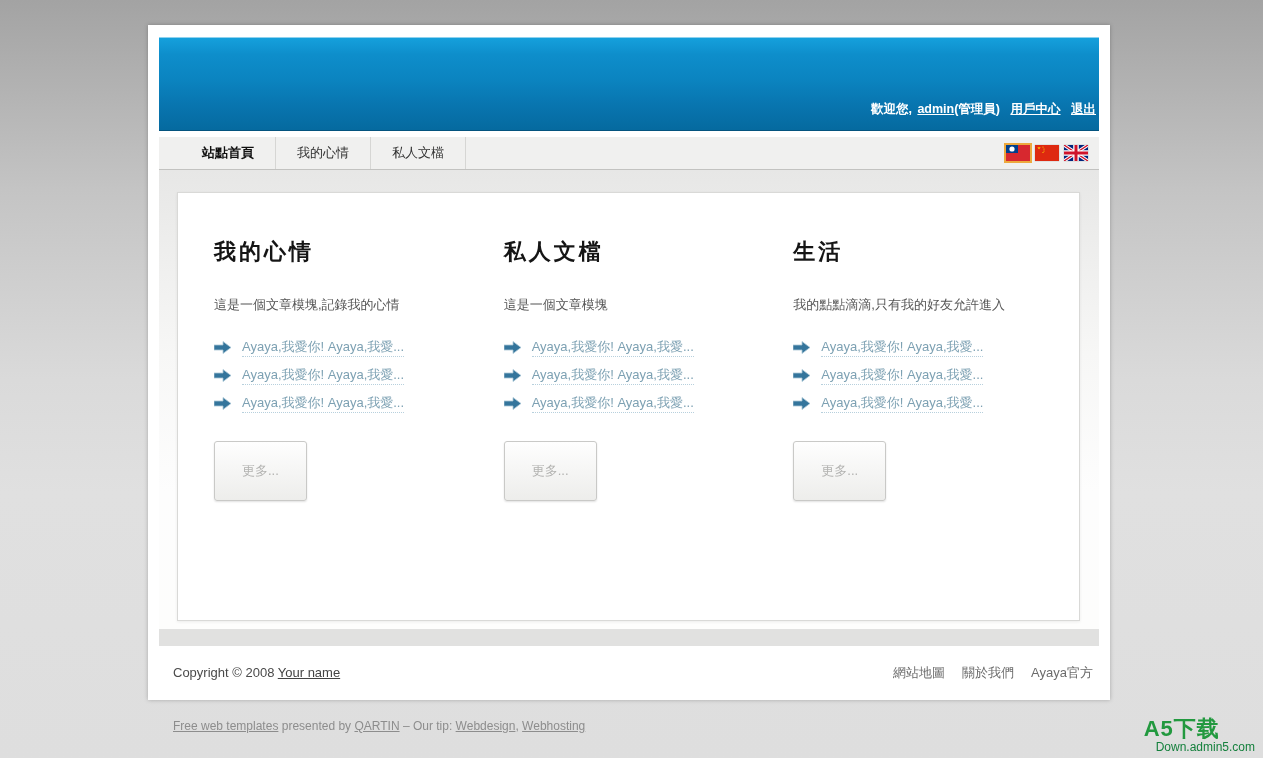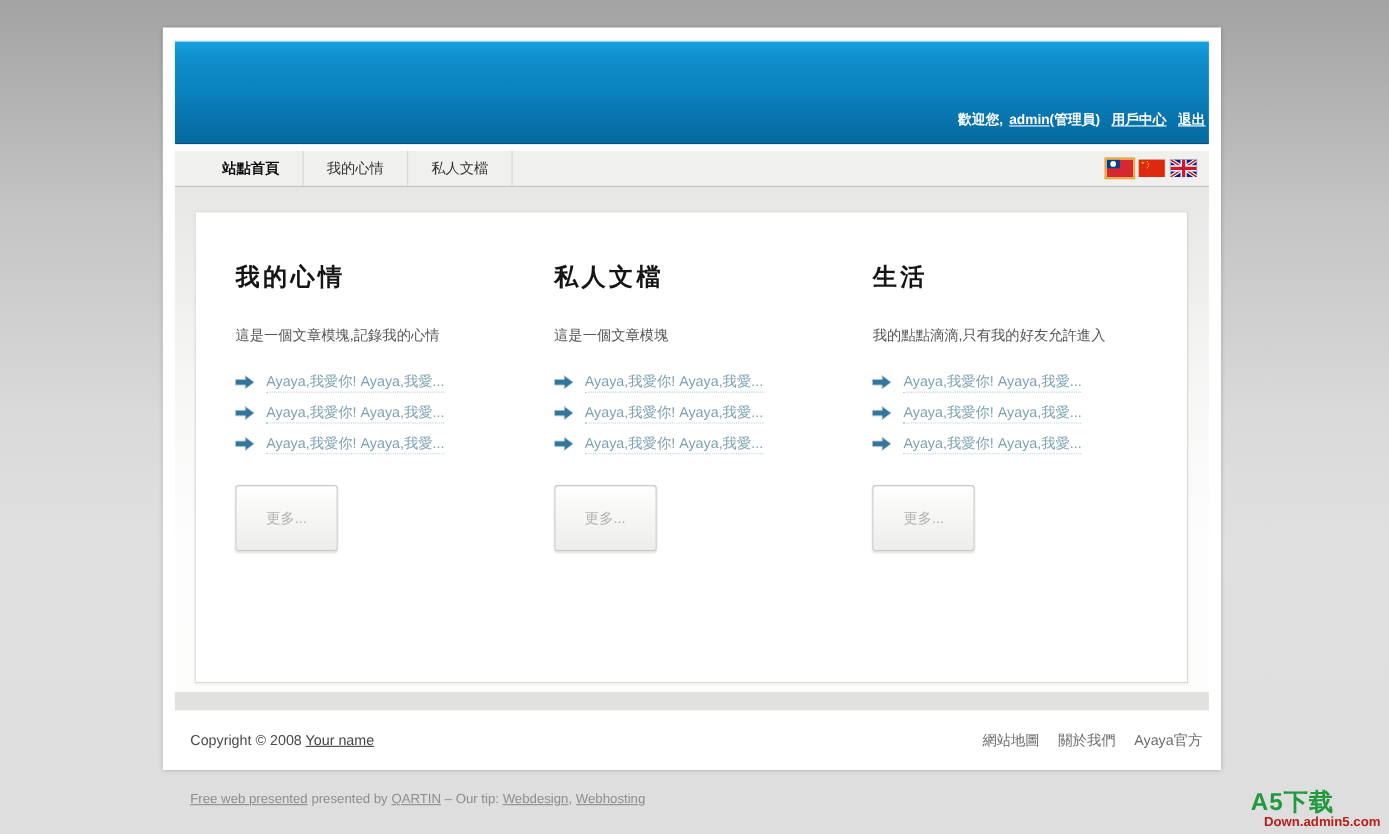--- a/index.html
+++ b/index.html
@@ -58,21 +58,21 @@
   .copyright { font-size:13px; color:#4a4a4a; }
   .copyright a { color:#444; text-decoration:underline; cursor:pointer; }
   .footer-links { display:flex; gap:17px; font-size:13px; }
   .footer-links a { color:#6b6b6b; text-decoration:none; cursor:pointer; }
 
   
   .credits { position:absolute; left:173px; top:719px; font-size:12px; color:#8d8d8d; }
   .credits a { color:#8d8d8d; text-decoration:underline; cursor:pointer; }
   .watermark { position:absolute; right:8px; top:718px; line-height:1; }
   .wm1 { color:#22993f; font-size:22px; font-weight:bold; letter-spacing:1px; }
-  .wm2 { color:#b91c1c; font-size:12px; font-weight:bold; margin-left:12px; margin-top:1px; }
+  .wm2 { color:#15803d; font-size:12px; font-weight:normal; margin-left:12px; margin-top:1px; }
 </style>
 </head>
 <body>
 
 <div class="container">
 
   <div class="header">
     <div class="welcome">
       <span>歡迎您,</span>
       <a>admin</a><span class="sp">(管理員)</span>
@@ -197,19 +197,19 @@
     <div class="footer-links">
       <a>網站地圖</a>
       <a>關於我們</a>
       <a>Ayaya官方</a>
     </div>
   </div>
 
 </div>
 
 <div class="credits">
-  <a>Free web presented</a><span> presented by </span><a>QARTIN</a><span> – Our tip: </span><a>Webdesign</a><span>, </span><a>Webhosting</a>
+  <a>Free web templates</a><span> presented by </span><a>QARTIN</a><span> – Our tip: </span><a>Webdesign</a><span>, </span><a>Webhosting</a>
 </div>
 
 <div class="watermark">
   <div class="wm1">A5下载</div>
   <div class="wm2">Down.admin5.com</div>
 </div>
 
 </body></html>

